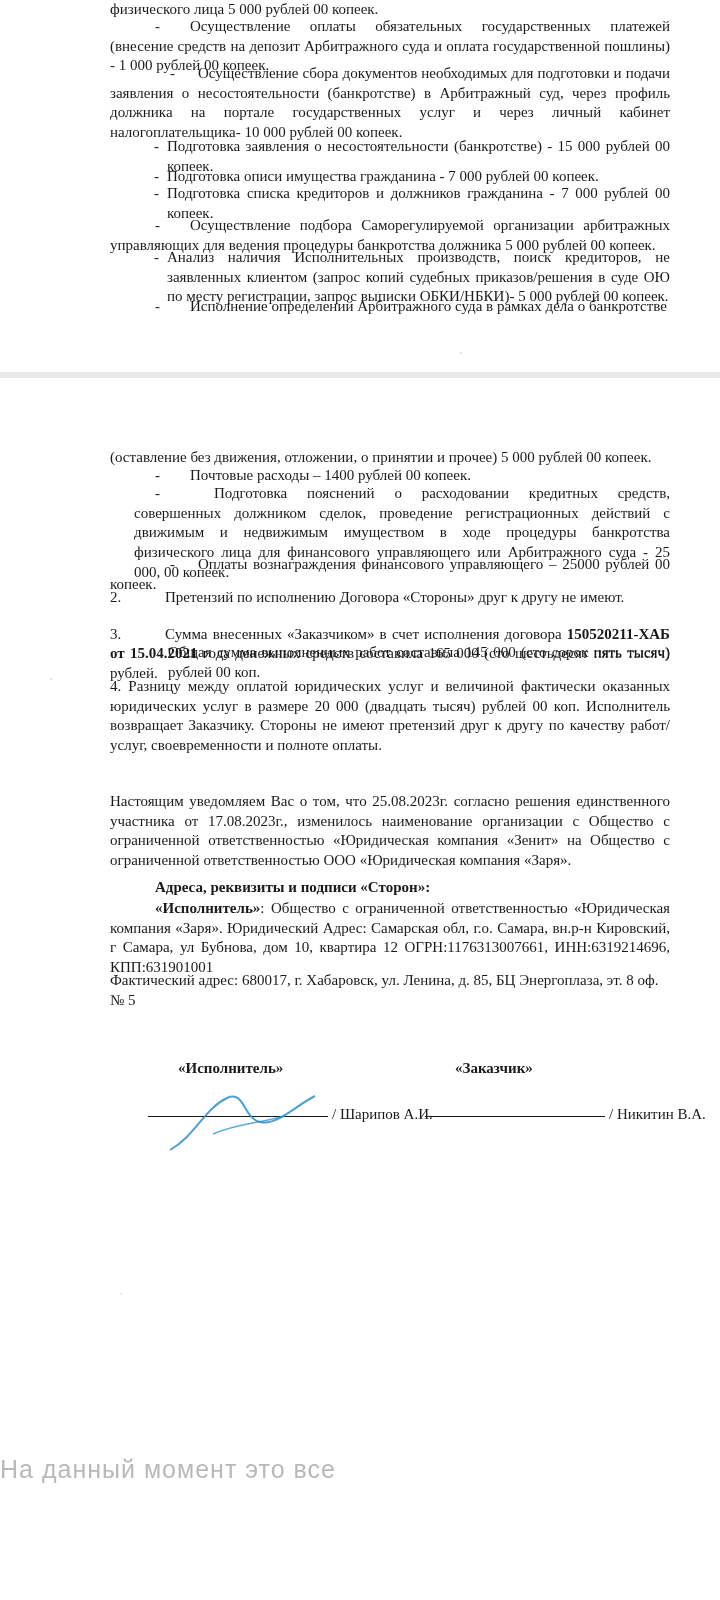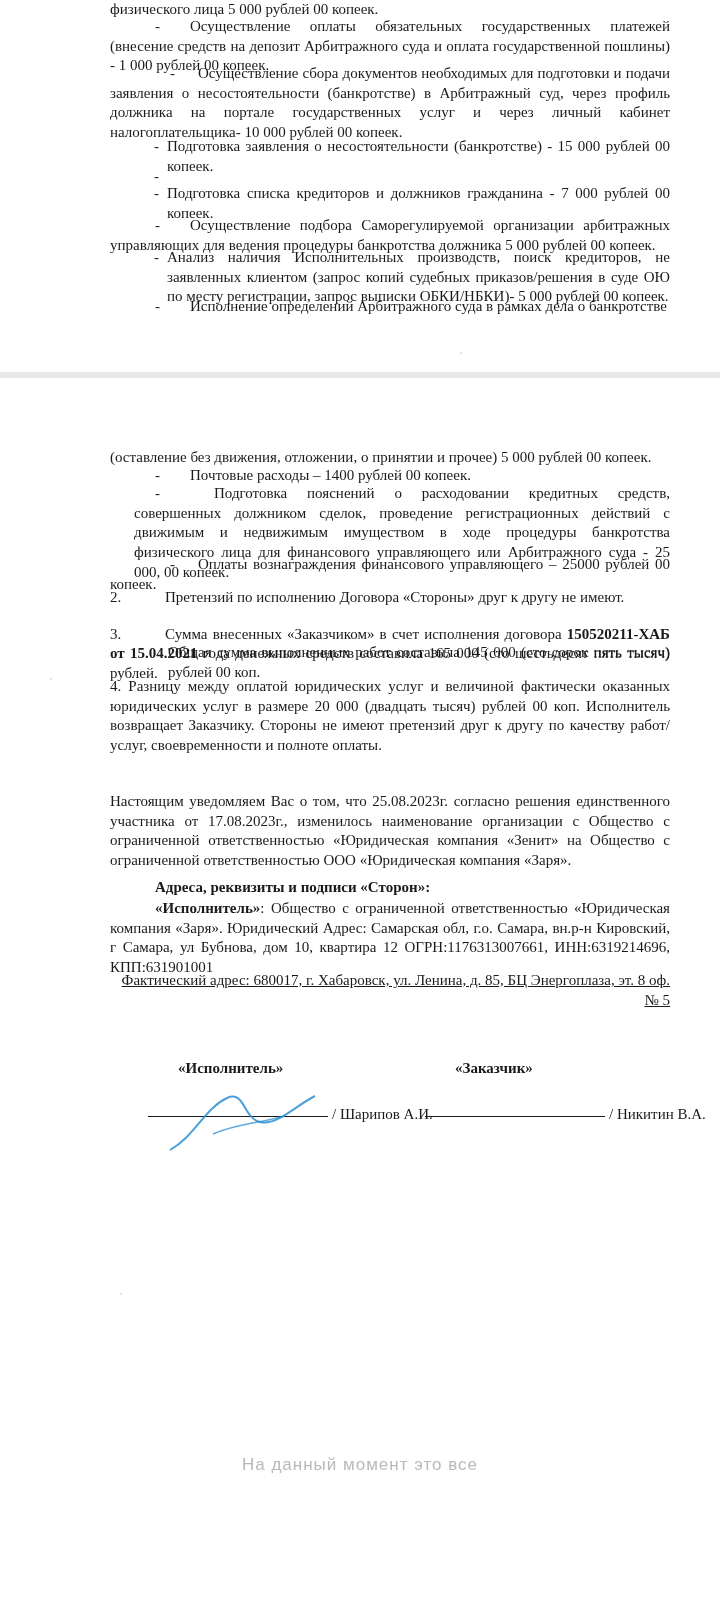--- a/index.html
+++ b/index.html
@@ -105,24 +105,24 @@
   .stamp-arc-top2 { position:absolute; left:0; right:0; top: 22px; text-align:center; color:#2a2aa8; font-size:5px; }
   .stamp-arc-bottom { bottom: 13px; }
   .stamp-arc-bottom2 { position:absolute; left:0; right:0; bottom: 22px; text-align:center; color:#2a2aa8; font-size:5px; }
   .stamp-side-left { position:absolute; left:6px; top:52px; color:#2a2aa8; font-size:5px; transform: rotate(-70deg); }
   .stamp-side-right { position:absolute; right:6px; top:52px; color:#2a2aa8; font-size:5px; transform: rotate(70deg); }
 
   .watermark {
     position: absolute;
     left: 0;
     width: 720px;
-    text-align: center;
+    text-align: left;
     color: #b9b9b9;
     font-family: "Liberation Sans", sans-serif;
-    font-size: 17px;
+    font-size: 25px;
     letter-spacing: 1px;
   }
 
   .faint-dot {
     position: absolute;
     width: 2px;
     height: 2px;
     background: #dcdcdc;
     border-radius: 50%;
   }
@@ -146,20 +146,21 @@
     <span style="display:block; text-indent:88px;">Осуществление сбора документов необходимых для подготовки и подачи заявления о несостоятельности (банкротстве) в Арбитражный суд, через профиль должника на портале государственных услуг и через личный кабинет налогоплательщика- 10 000 рублей 00 копеек.</span>
   </div>
 
   <div class="block body-text" style="left:167px; top:137px; width:503px;">
     <span class="dash" style="position:absolute; left:-13px;">-</span>
     <span>Подготовка заявления о несостоятельности (банкротстве) - 15 000 рублей 00 копеек.</span>
   </div>
 
   <div class="block body-text" style="left:167px; top:167px; width:503px;">
     <span class="dash" style="position:absolute; left:-13px;">-</span>
+    <span>Подготовка описи имущества гражданина - 7 000 рублей 00 копеек.</span>
   </div>
 
   <div class="block body-text" style="left:167px; top:184px; width:503px;">
     <span class="dash" style="position:absolute; left:-13px;">-</span>
     <span>Подготовка списка кредиторов и должников гражданина - 7 000 рублей 00 копеек.</span>
   </div>
 
   <div class="block body-text" style="left:110px; top:216px; width:560px;">
     <span class="dash" style="position:absolute; left:45px;">-</span>
     <span style="display:block; text-indent:80px;">Осуществление подбора Саморегулируемой организации арбитражных управляющих для ведения процедуры банкротства должника 5 000 рублей 00 копеек.</span>
@@ -229,21 +230,21 @@
   <div class="block body-text" style="left:155px; top:500px; width:500px; font-weight:bold;">
     <span>Адреса, реквизиты и подписи «Сторон»:</span>
   </div>
 
   <div class="block body-text" style="left:110px; top:521px; width:560px;">
     <span style="display:block; text-indent:45px;">
       <b>«Исполнитель»</b><span>: Общество с ограниченной ответственностью «Юридическая компания «Заря». Юридический Адрес: Самарская обл, г.о. Самара, вн.р-н Кировский, г Самара, ул Бубнова, дом 10, квартира 12  ОГРН:1176313007661, ИНН:6319214696, КПП:631901001</span>
     </span>
   </div>
 
-  <div class="block body-text" style="left:110px; top:593px; width:560px; text-align:right;text-decoration:underline;">
+  <div class="block body-text" style="left:110px; top:593px; width:560px; text-align:left;">
     <span>Фактический адрес: 680017, г. Хабаровск, ул. Ленина, д. 85, БЦ Энергоплаза, эт. 8 оф. № 5</span>
   </div>
 
 
   <div class="block body-text" style="left:178px; top:681px; width:220px; font-weight:bold;">
     <span>«Исполнитель»</span>
   </div>
   <div class="block body-text" style="left:455px; top:681px; width:220px; font-weight:bold;">
     <span>«Заказчик»</span>
   </div>

